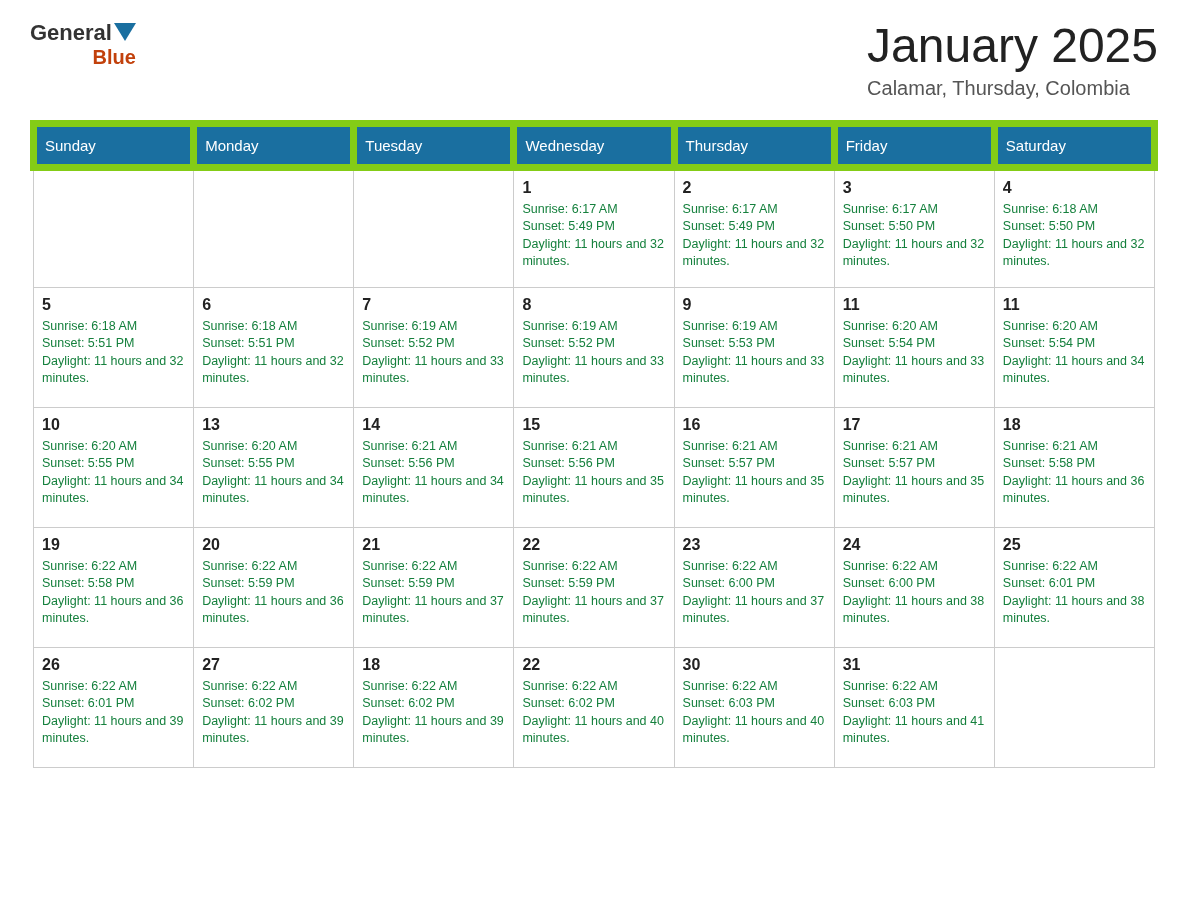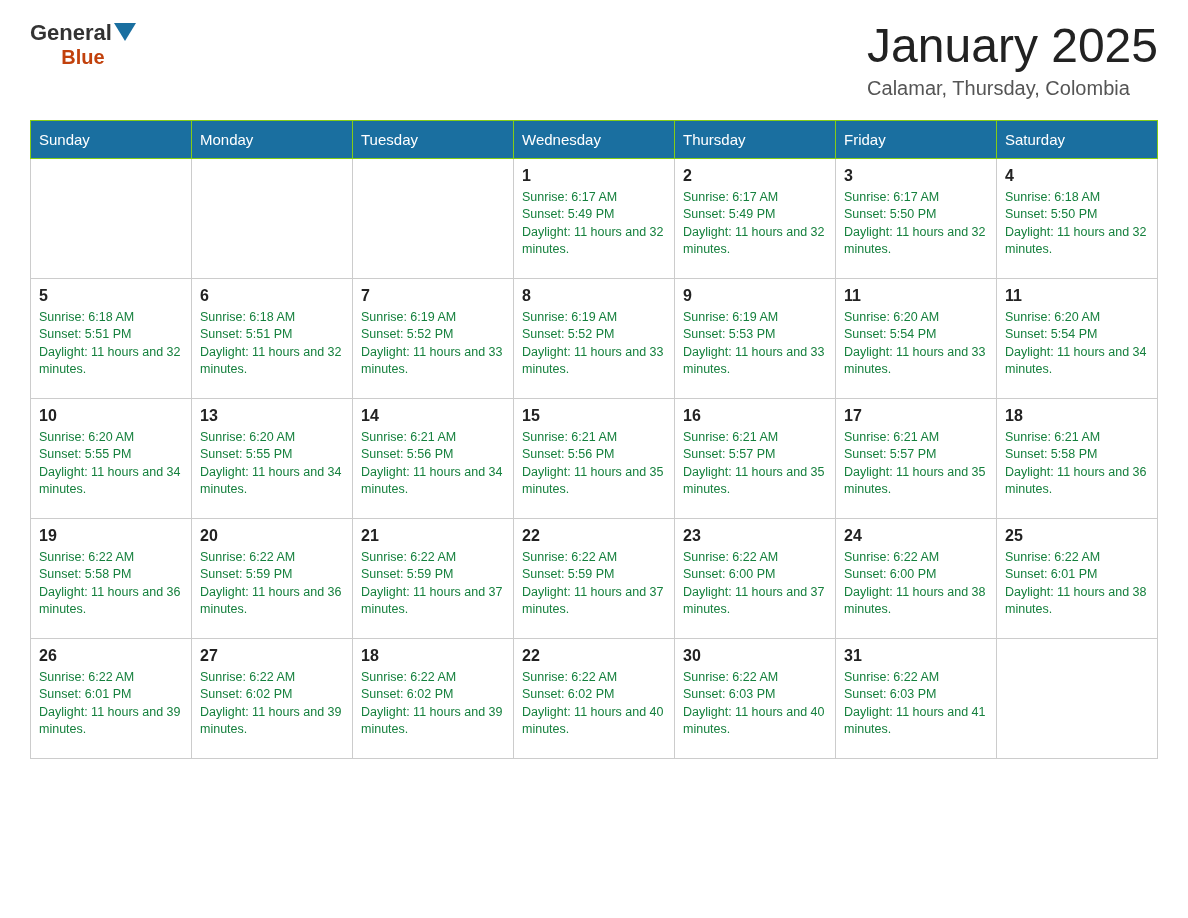--- a/index.html
+++ b/index.html
@@ -22,21 +22,21 @@
       color: #333;
     }
     .logo-blue {
       font-size: 20px;
       font-weight: bold;
       color: #c2410c;
     }
     .logo-wrapper {
       display: flex;
       flex-direction: column;
-      align-items: center;
+      align-items: flex-end;
     }
     .logo-top-row {
       display: flex;
       align-items: center;
     }
     .title-section {
       text-align: left;
     }
     .month-title {
       font-size: 48px;
@@ -55,21 +55,21 @@
       border-collapse: collapse;
       border: 1px solid #ccc;
     }
     .calendar-table th {
       background-color: #1a6fa0;
       color: #fff;
       padding: 10px 8px;
       font-size: 15px;
       font-weight: normal;
       text-align: left;
-      border: 1px solid #84cc16;
+      border: 7px solid #84cc16;
     }
     .calendar-table td {
       vertical-align: top;
       padding: 8px;
       border: 1px solid #ccc;
       width: 14.28%;
       min-height: 90px;
       height: 120px;
       font-size: 13px;
       color: #333;

